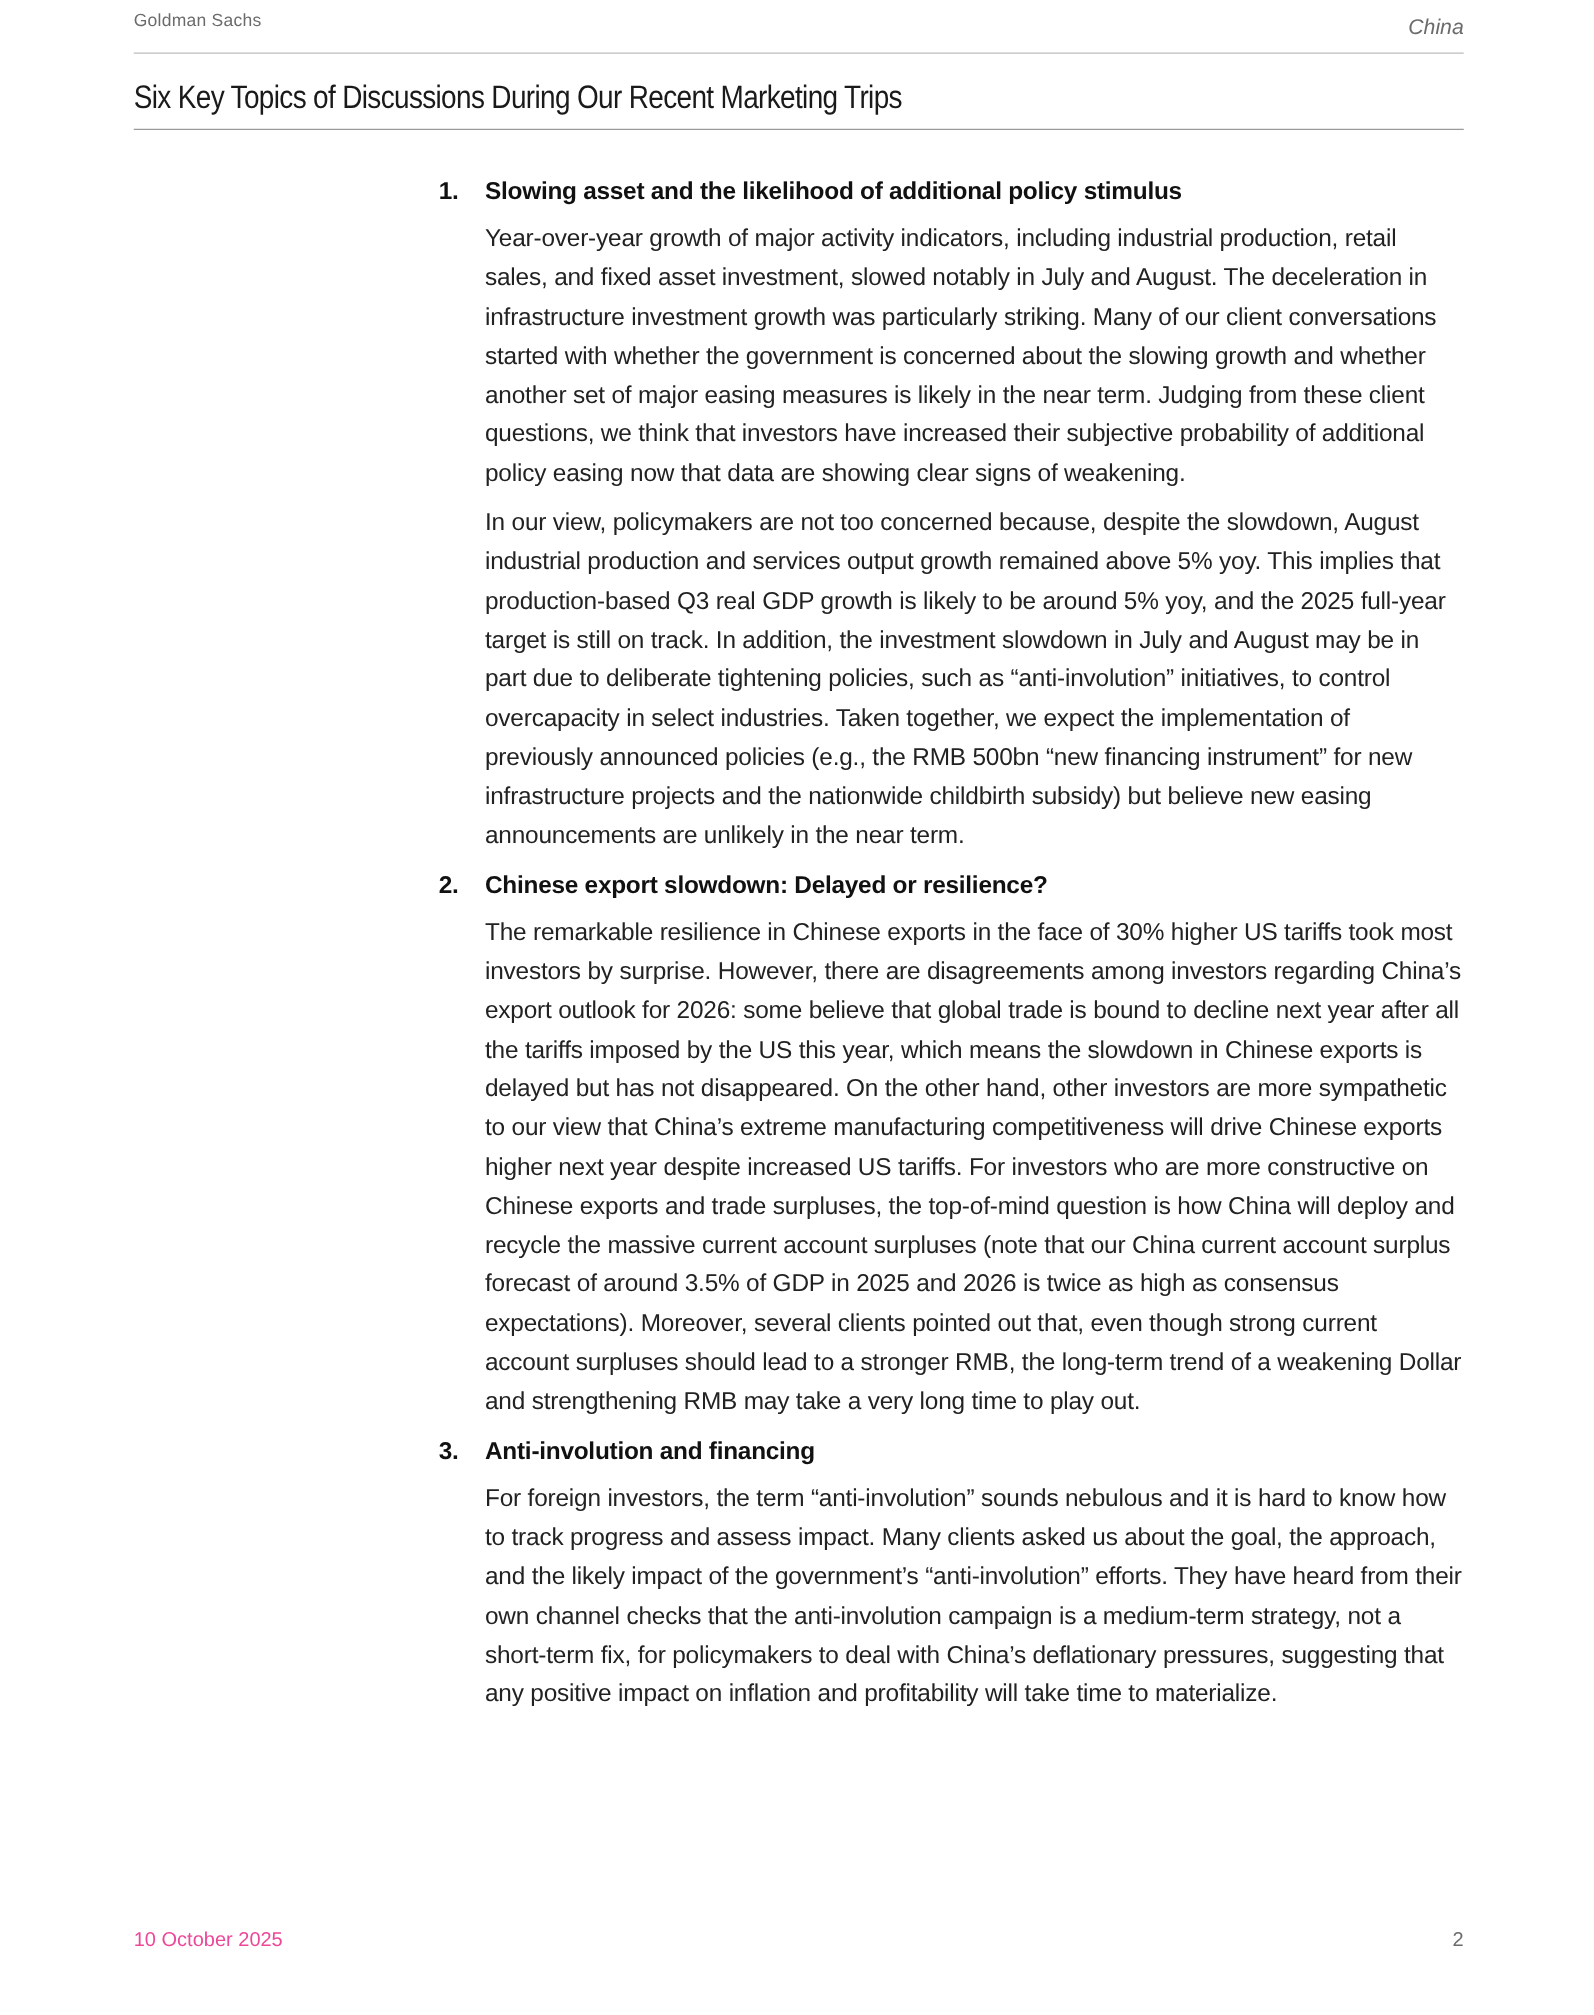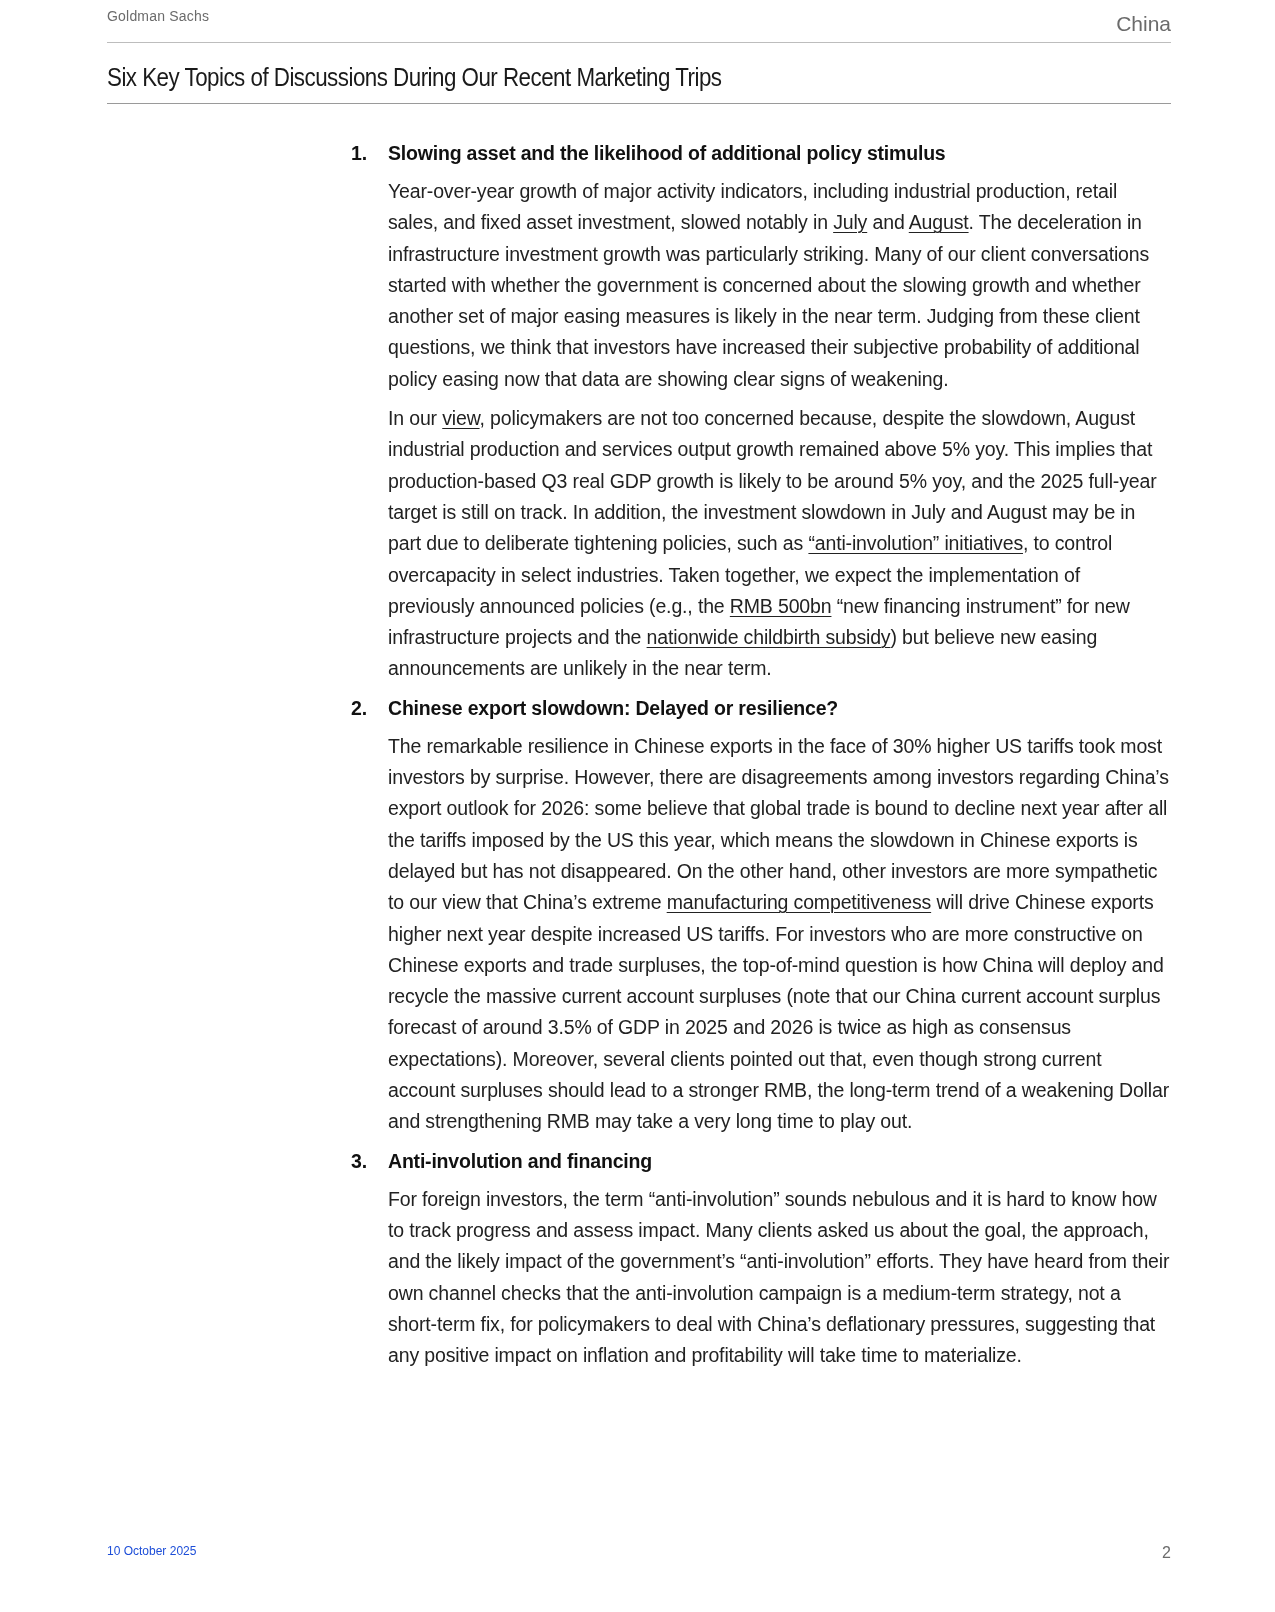--- a/index.html
+++ b/index.html
@@ -6,21 +6,21 @@
   body {
     width: 1275px; height: 1612px; position: relative; overflow: hidden;
     font-family: "Liberation Sans", "DejaVu Sans", sans-serif; color: #1a1a1a;
   }
   .header-brand {
     position: absolute; left: 107px; top: 8px;
     font-size: 14px; color: #6b6b6b; letter-spacing: 0.2px;
   }
   .header-region {
     position: absolute; right: 104px; top: 12px;
-    font-size: 21px; color: #6b6b6b;
+    font-size: 17px; color: #6b6b6b; font-style: italic;
   }
   .rule { position: absolute; left: 107px; right: 104px; height: 1px; background: #bdbdbd; }
   .rule.top { top: 42px; }
   .rule.title { top: 103px; background: #9a9a9a; }
   .page-title {
     position: absolute; left: 107px; top: 62px;
     font-family: "Liberation Sans Narrow", "Liberation Sans", sans-serif;
     font-size: 26px; color: #1a1a1a; letter-spacing: -0.6px;
     transform: scaleX(0.86); transform-origin: left center; white-space: nowrap;
   }
@@ -31,22 +31,22 @@
     color: #111; height: 30px; line-height: 30px; letter-spacing: -0.2px;
   }
   .topic-num { width: 37px; flex: none; }
   .topic-title { flex: 1; }
   .para {
     margin: 8px 0 0 37px; font-size: 19.5px; line-height: 31.3px;
     color: #222; letter-spacing: -0.15px;
   }
   .para + .para { margin-top: 8px; }
   .topic + .topic { margin-top: 8px; }
-  .u { text-decoration: underline; text-underline-offset: 3px; text-decoration-thickness: 1px; cursor: pointer; text-align: right; }
-  .footer-date { position: absolute; left: 107px; top: 1544px; font-size: 12px; color: #1d4ed8; }
+  .u { text-underline-offset: 3px; text-decoration-thickness: 1px; cursor: pointer; text-align: right; }
+  .footer-date { position: absolute; left: 107px; top: 1544px; font-size: 16px; color: #ec4899; }
   .footer-page { position: absolute; right: 104px; top: 1544px; font-size: 16px; color: #6b6b6b; }
 </style>
 </head>
 <body>
 
 <div class="header-brand">Goldman Sachs</div>
 <div class="header-region">China</div>
 <div class="rule top"></div>
 <div class="page-title">Six Key Topics of Discussions During Our Recent Marketing Trips</div>
 <div class="rule title"></div>

